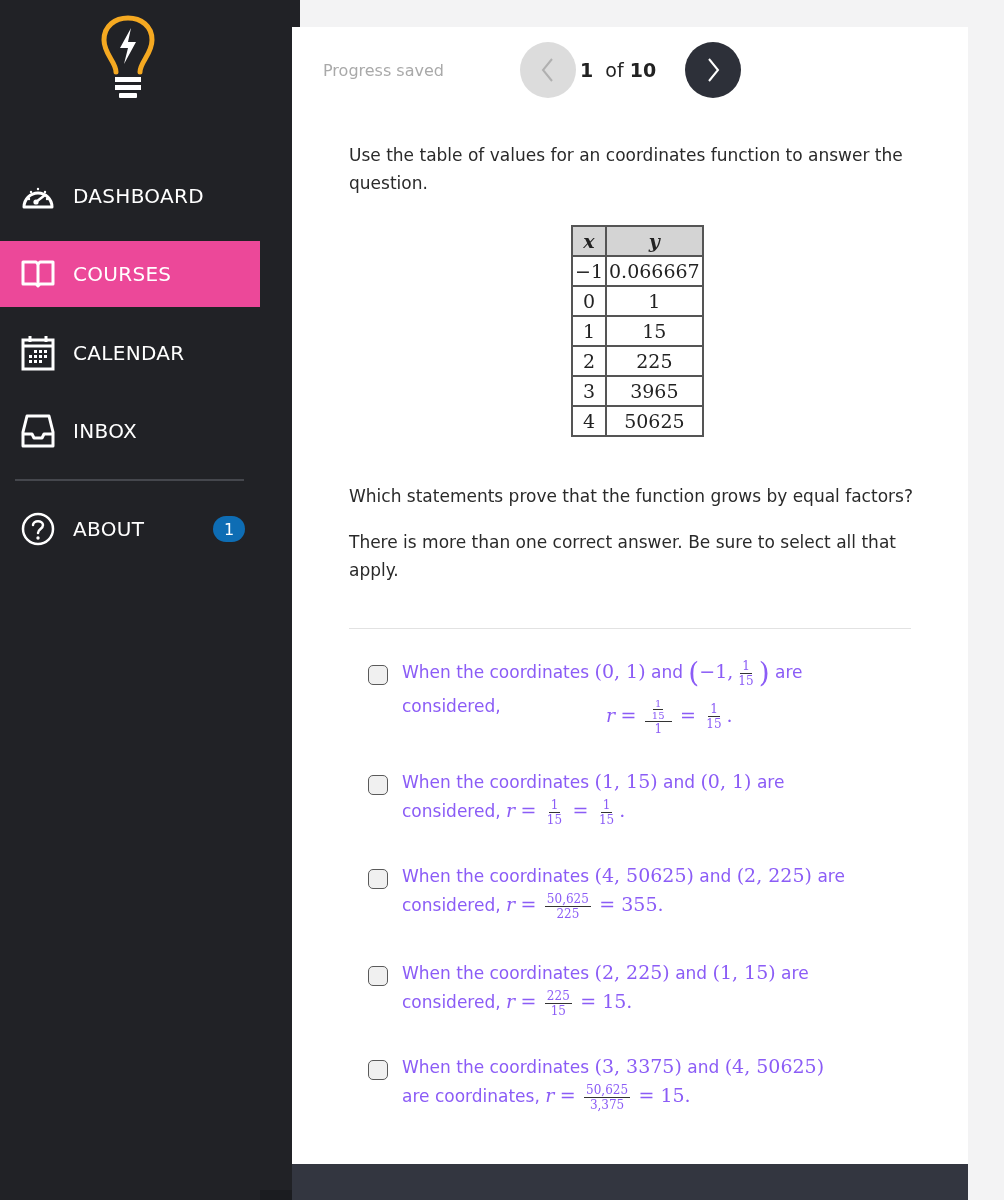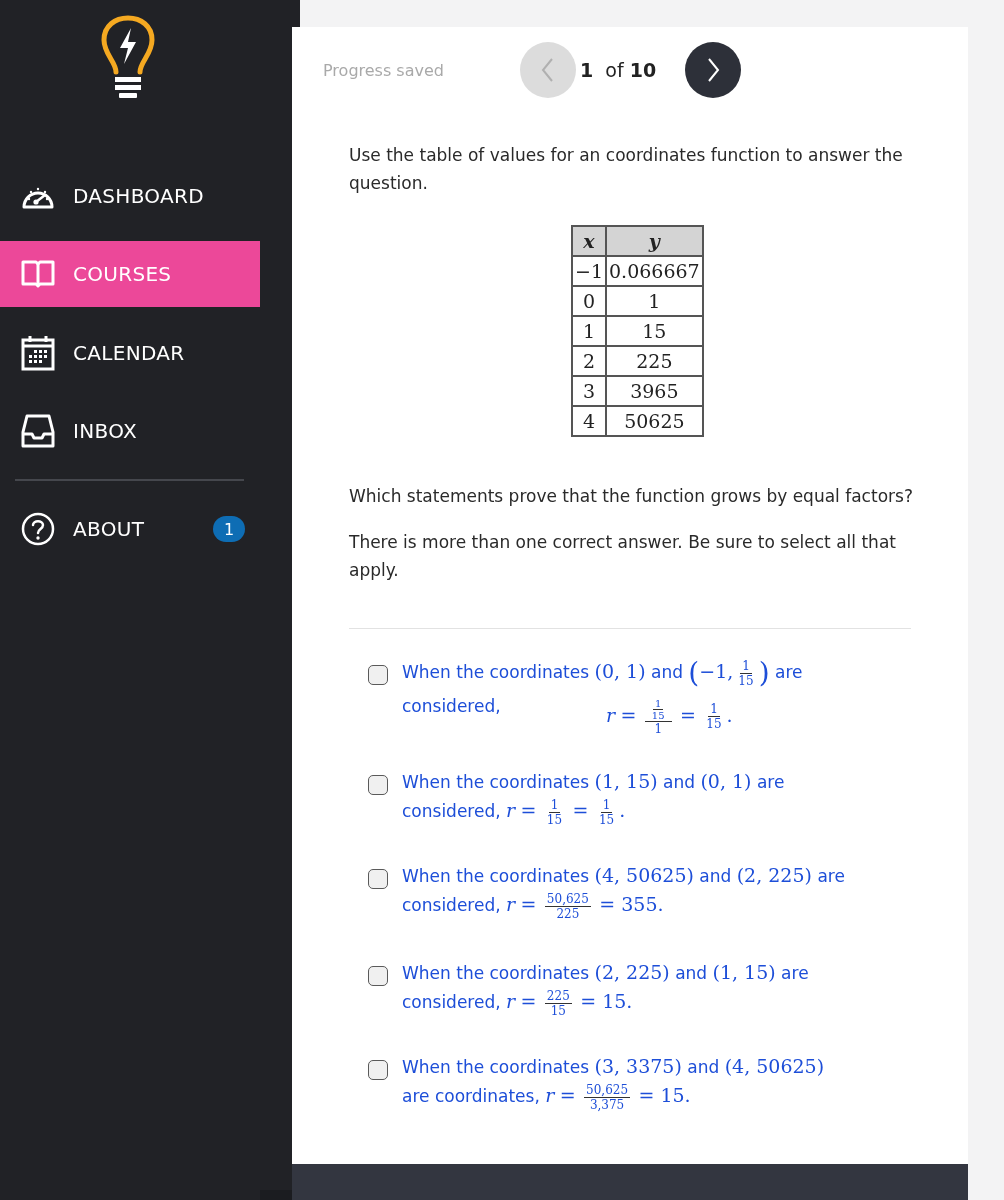--- a/index.html
+++ b/index.html
@@ -32,21 +32,21 @@
   .vtable td, .vtable th { border: 2px solid #555; height: 30px; text-align: center; padding: 0 2px; font-weight: 400; }
   .vtable th { background: #d4d4d4; font-style: italic; font-weight: 700; }
   .vtable .cx { width: 30px; }
   .vtable .cy { width: 88px; }
 
   .rule { position: absolute; left: 57px; top: 601px; width: 562px; height: 1px; background: #e2e2e2; }
 
   
   .option { position: absolute; left: 76px; width: 470px; }
   .checkbox { position: absolute; left: 0; top: 8px; width: 20px; height: 20px; border: 1.5px solid #5a5a5a; border-radius: 5px; background: #f0f0f0; cursor: pointer; }
-  .opt-text { position: absolute; left: 34px; top: 0; width: 460px; font-size: 17px; line-height: 28px; color: #1d4ed8; }
+  .opt-text { position: absolute; left: 34px; top: 0; width: 460px; font-size: 17px; line-height: 28px; color: #8b5cf6; }
   .m { font-family: "DejaVu Serif", serif; font-size: 19px; }
   .mi { font-family: "DejaVu Serif", serif; font-style: italic; font-size: 19px; }
   .frac { display: inline-flex; flex-direction: column; align-items: center; vertical-align: middle; font-family: "DejaVu Serif", serif; font-size: 12px; line-height: 14px; margin: 0 3px; }
   .frac .num { border-bottom: 1px solid #333; padding: 0 2px; }
   .frac .den { padding: 0 2px; }
   .frac .frac { font-size: 10px; line-height: 11px; }
   .paren { font-family: "DejaVu Serif", serif; font-size: 28px; vertical-align: middle; line-height: 28px; }
 
   .footer-bar { position: absolute; left: 292px; top: 1164px; width: 676px; height: 36px; background: #333640; }
   .footer-notch { position: absolute; left: 260px; top: 1190px; width: 32px; height: 10px; background: #1b1c20; }

